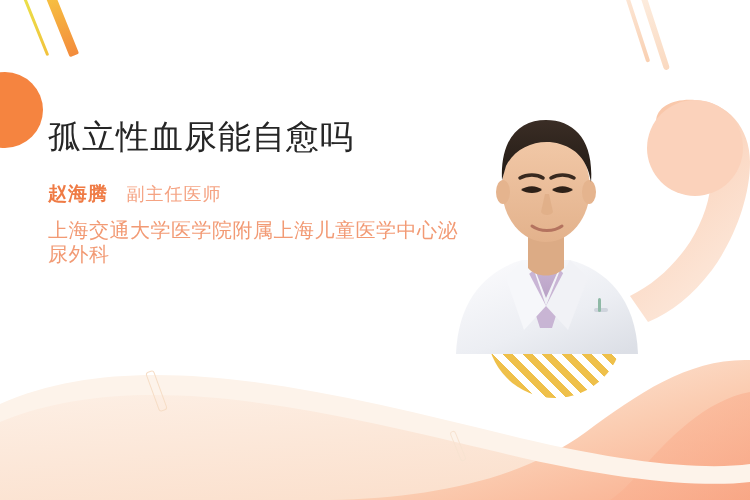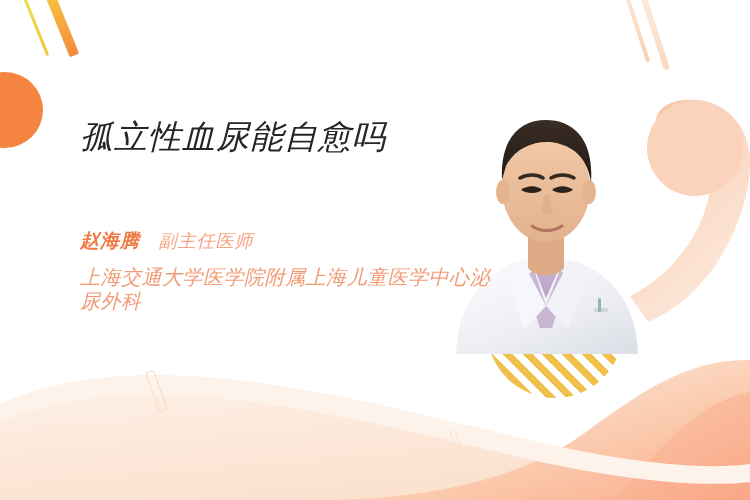--- a/index.html
+++ b/index.html
@@ -61,27 +61,27 @@
     border-radius:50%;overflow:hidden;
     background:repeating-linear-gradient(45deg,
       #efc04a 0px,#efc04a 7px,
       #ffffff 7px,#ffffff 14px);
   }
 
   
   .doctor{position:absolute;left:448px;top:92px;width:196px;height:262px;}
 
   
-  .text-block{position:absolute;left:80px;top:116px;width:420px;font-style:italic;}
+  .text-block{position:absolute;left:48px;top:116px;width:420px;}
   .title{
     font-size:33px;line-height:41px;font-weight:400;color:#262626;
     letter-spacing:1px;margin:0;
     font-family:"DejaVu Sans","Liberation Sans",sans-serif;
   }
-  .doc-line{margin-top:71px;white-space:nowrap;}
+  .doc-line{margin-top:24px;white-space:nowrap;}
   .doc-name{
     font-size:19px;font-weight:700;color:#ef7b45;letter-spacing:1px;
     font-family:"DejaVu Sans","Liberation Sans",sans-serif;
   }
   .doc-role{
     font-size:18px;font-weight:400;color:#f5a383;letter-spacing:1px;
     margin-left:14px;
     font-family:"DejaVu Sans","Liberation Sans",sans-serif;
   }
   .hospital{

